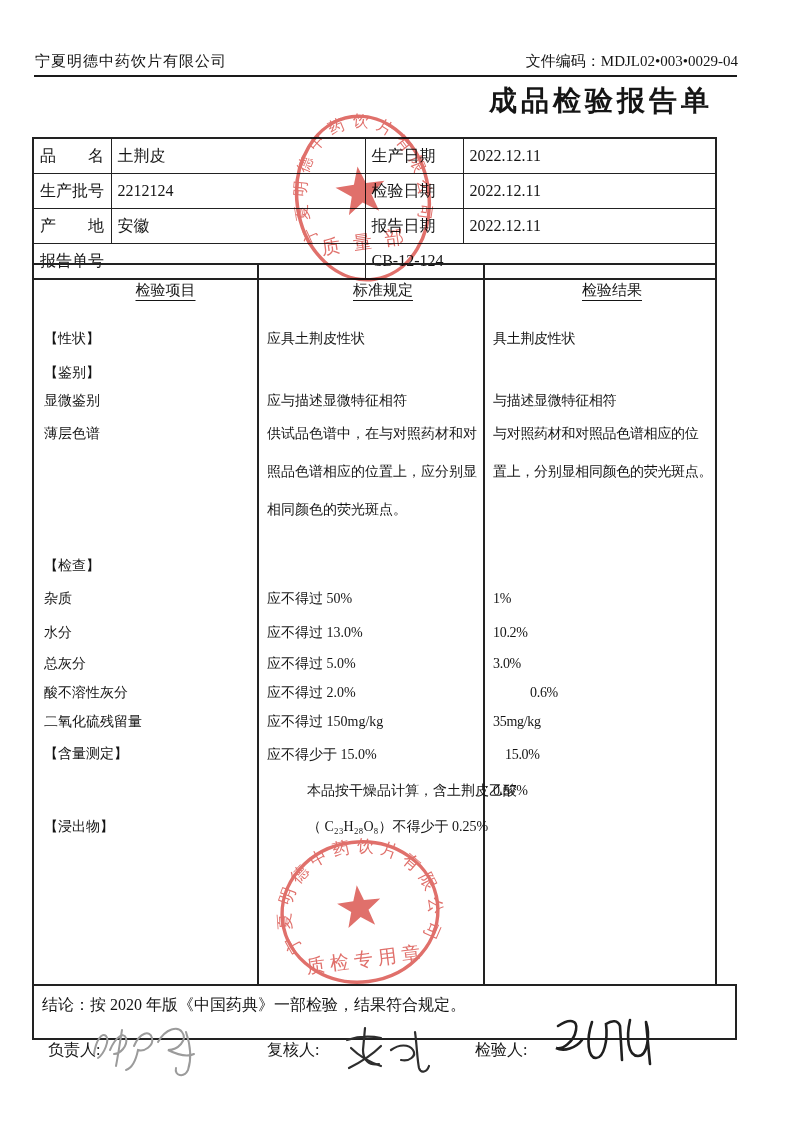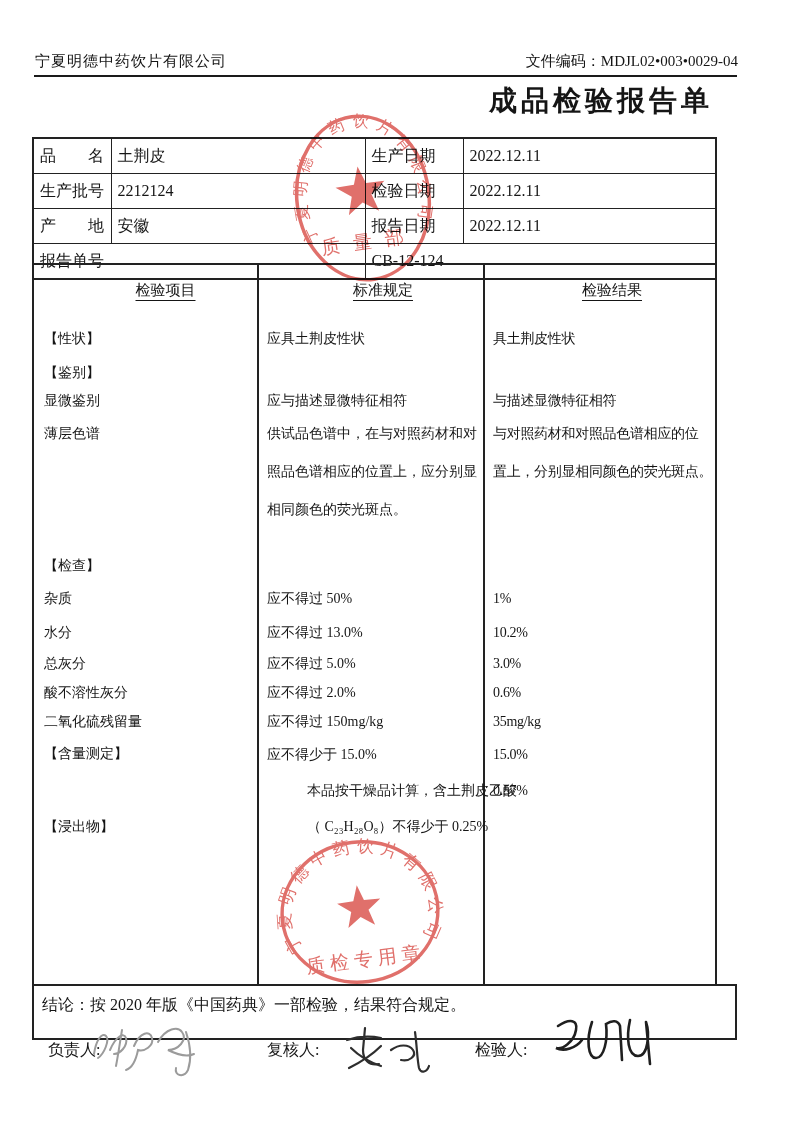--- a/index.html
+++ b/index.html
@@ -130,23 +130,23 @@
     <div class="mt-head"><span>检验结果</span></div>
   <div class="slot" style="height: 38px; line-height: 38px;">具土荆皮性状</div>
       <div class="slot" style="height: 29px; line-height: 29px;"></div>
       <div class="slot" style="height: 28px; line-height: 28px;">与描述显微特征相符</div>
       <div class="slot" style="height: 114px; line-height: 38px;">与对照药材和对照品色谱相应的位
 置上，分别显相同颜色的荧光斑点。</div>
       <div class="slot" style="height: 30px; line-height: 30px; margin-top: 22px;"></div>
       <div class="slot" style="height: 35px; line-height: 35px;">1%</div>
       <div class="slot" style="height: 33px; line-height: 33px;">10.2%</div>
       <div class="slot" style="height: 29px; line-height: 29px;">3.0%</div>
-      <div class="slot" style="height: 29px; line-height: 29px;">0.6%</div>
+      <div class="slot" style="height: 29px; line-height: 29px; margin-left: 37px;">0.6%</div>
       <div class="slot" style="height: 29px; line-height: 29px;">35mg/kg</div>
-      <div class="slot" style="height: 37px; line-height: 37px;">15.0%</div>
+      <div class="slot" style="height: 37px; line-height: 37px; margin-left: 12px;">15.0%</div>
       <div class="slot" style="height: 72px; line-height: 36px;">0.57%</div>
     </div>
 </div>
 
 <div class="abs conclusion">结论：按 2020 年版《中国药典》一部检验，结果符合规定。</div>
 
 <div class="abs siglabel" style="left:48px;">负责人:</div>
 <div class="abs siglabel" style="left:267px;">复核人:</div>
 <div class="abs siglabel" style="left:475px;">检验人:</div>
 

